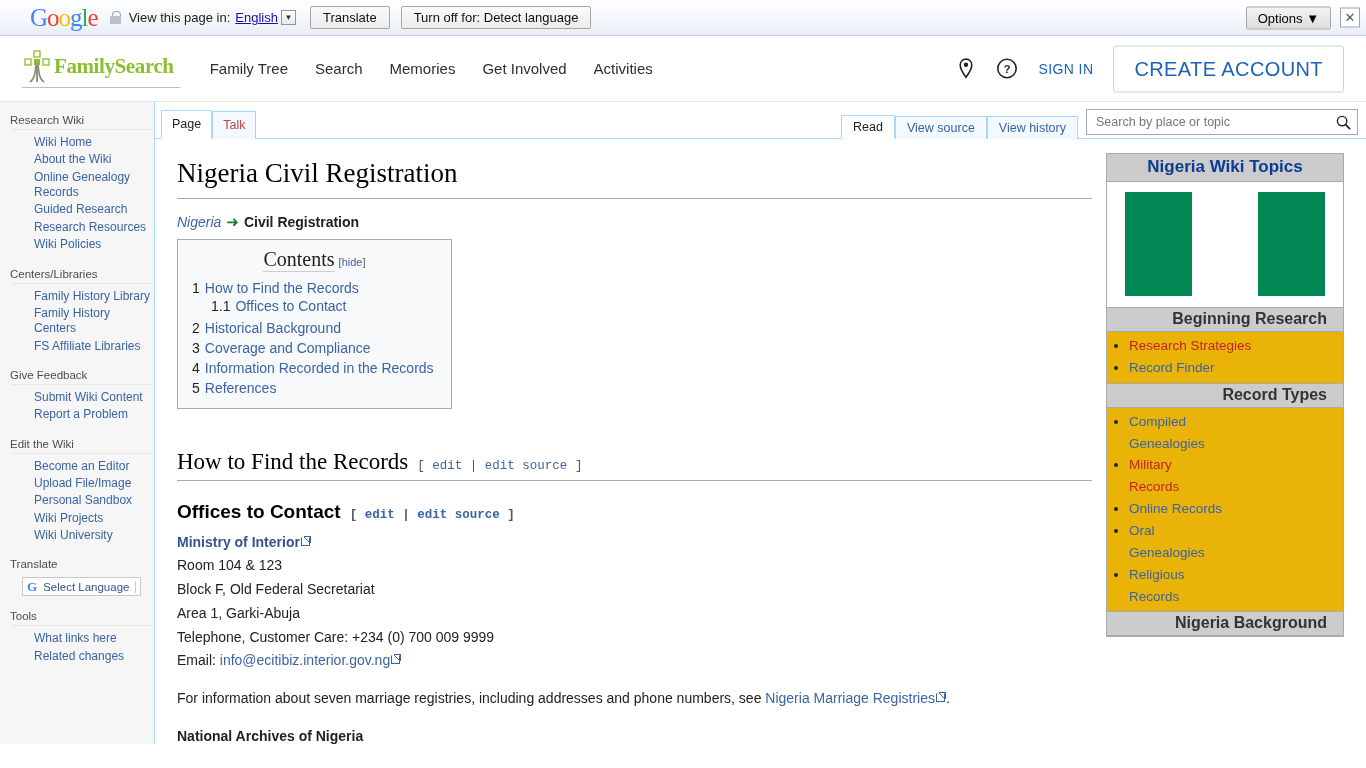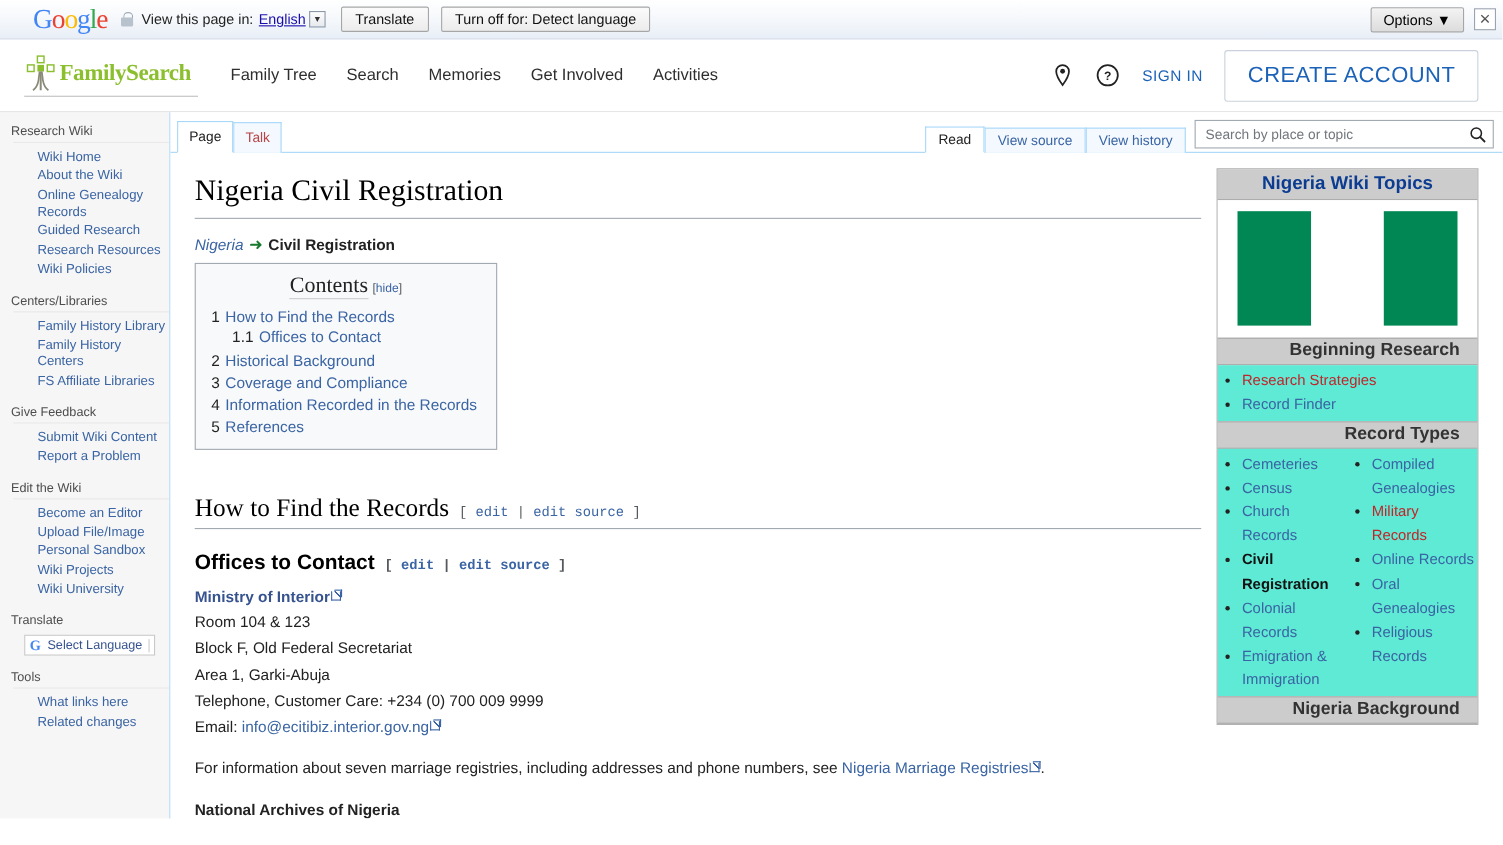--- a/index.html
+++ b/index.html
@@ -433,21 +433,21 @@
   #infobox .ib-head {
     background: #ccc;
     text-align: right;
     font-weight: bold;
     font-size: 16px;
     color: #333;
     padding: 2px 16px 3px 0;
     border-top: 1px solid #aaa;
     border-bottom: 1px solid #aaa;
   }
-  #infobox .ib-body { background: #5eead4; padding: 3px 0 4px 0; }
+  #infobox .ib-body { background: #eab308; padding: 3px 0 4px 0; }
   #infobox ul { list-style: disc; margin: 0; padding: 0 0 0 22px; }
   #infobox li { font-size: 13.5px; line-height: 1.62; padding: 0; }
   #infobox a { color: #3a64a3; text-decoration: none; cursor: pointer; }
   #infobox a.redlink { color: #c1252a; }
   #infobox .current { font-weight: bold; color: #111; }
   .ib-twocol { display: flex; }
   .ib-twocol > div { width: 50%; }
   .ib-twocol ul { padding-left: 20px; }
 
   .fs-svg-ic { display: block; }
@@ -648,30 +648,20 @@
           <ul>
             <li><a class="redlink">Research Strategies</a></li>
             <li><a>Record Finder</a></li>
           </ul>
         </div>
 
         <div class="ib-head">Record Types</div>
         <div class="ib-body ib-twocol">
           <div>
             <ul>
-              <li><a>Cemeteries</a></li>
-              <li><a>Census</a></li>
-              <li><a>Church Records</a></li>
-              <li><span class="current">Civil Registration</span></li>
-              <li><a>Colonial Records</a></li>
-              <li><a>Emigration &amp; Immigration</a></li>
-            </ul>
-          </div>
-          <div>
-            <ul>
               <li><a>Compiled Genealogies</a></li>
               <li><a class="redlink">Military Records</a></li>
               <li><a>Online Records</a></li>
               <li><a>Oral Genealogies</a></li>
               <li><a>Religious Records</a></li>
             </ul>
           </div>
         </div>
 
         <div class="ib-head">Nigeria Background</div>

